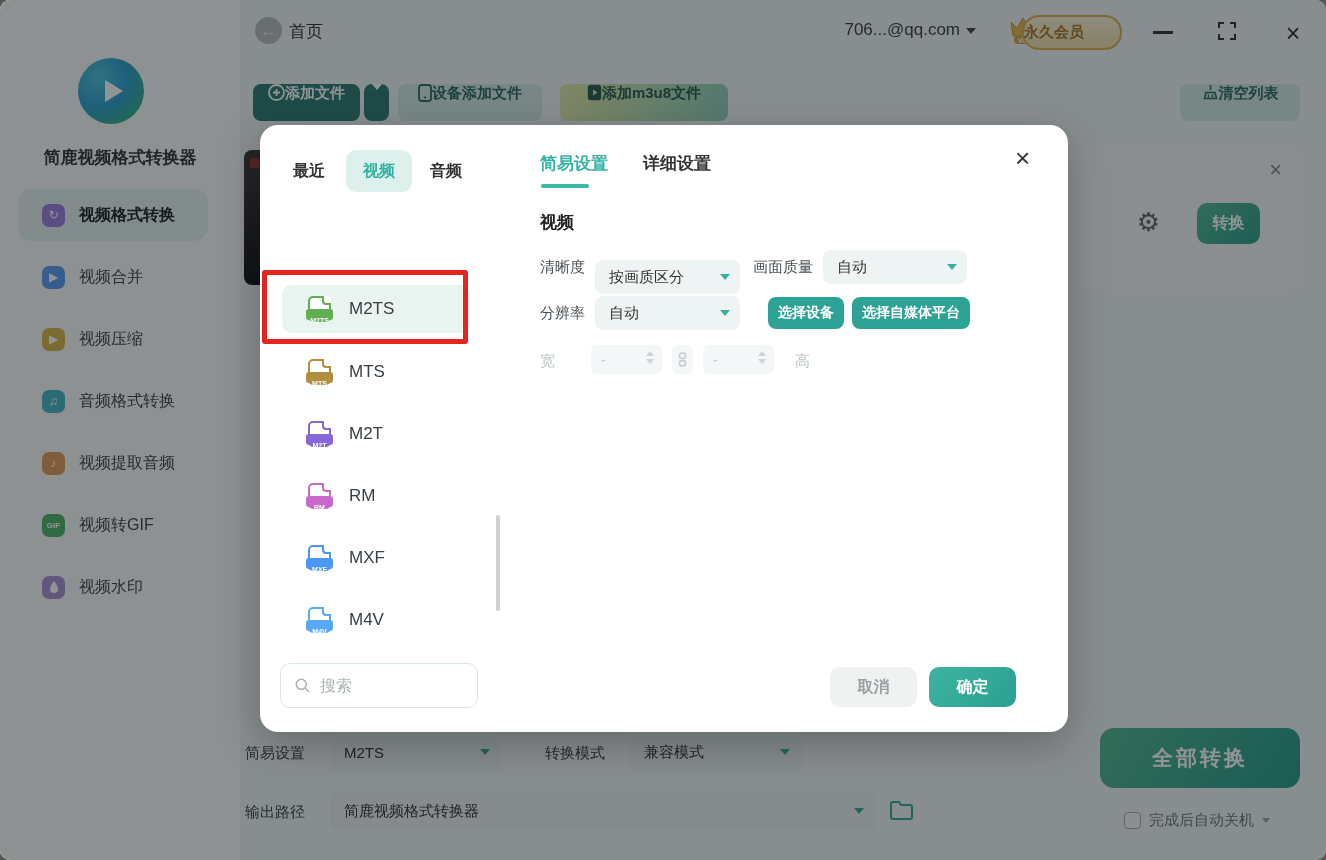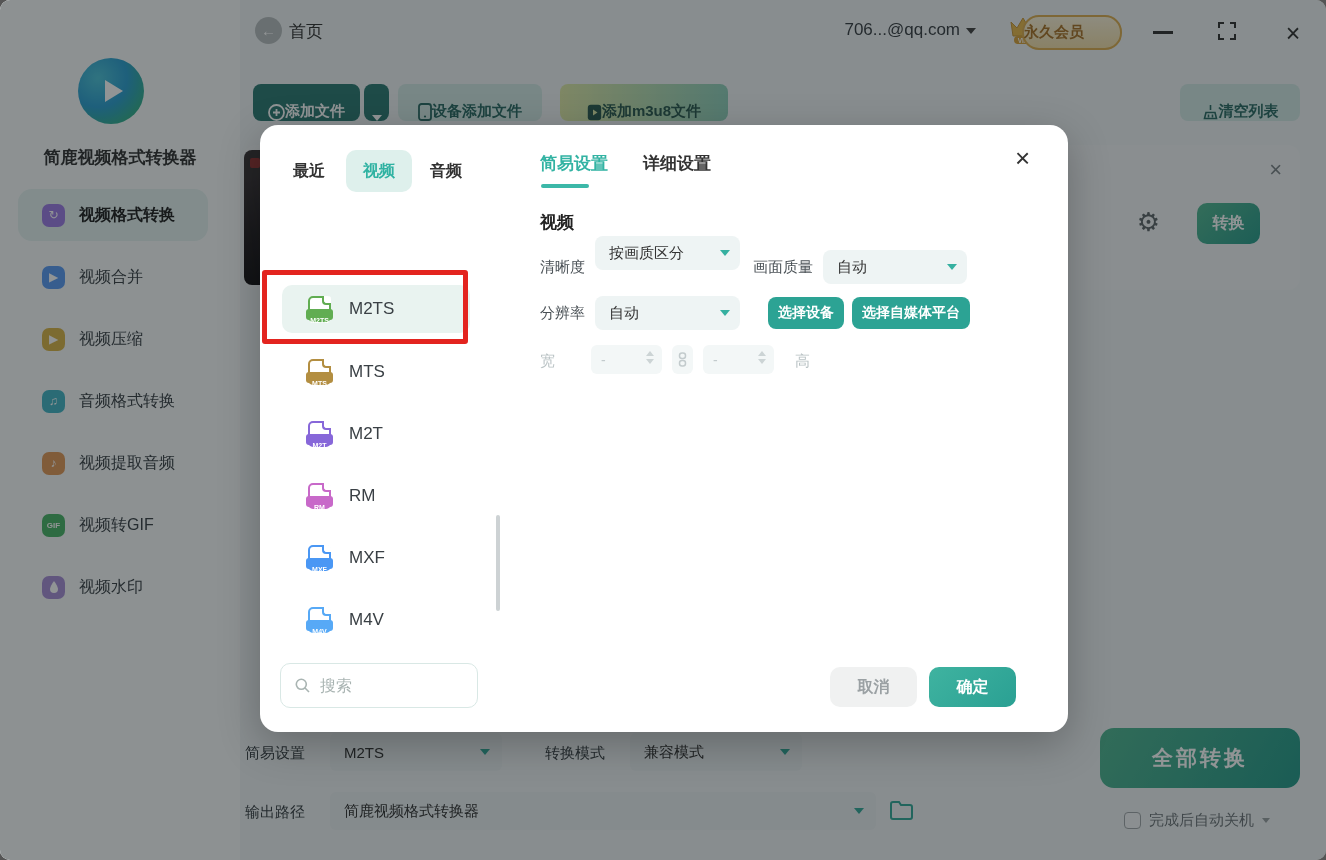--- a/index.html
+++ b/index.html
@@ -22,21 +22,21 @@
   .acc-caret{position:absolute;left:966px;top:28px;width:0;height:0;border-left:5px solid transparent;border-right:5px solid transparent;border-top:6px solid #444;}
   .vip-badge{position:absolute;left:1022px;top:15px;width:96px;height:31px;border:2px solid #dcae52;border-radius:17px;
     background:linear-gradient(180deg,#f9f0d6,#f1ddaa);display:flex;align-items:center;justify-content:flex-start;font-size:15px;font-weight:bold;color:#a9742a;}
   .crown{position:absolute;left:1003px;top:10px;width:40px;height:40px;}
   .win-btn{position:absolute;top:22px;color:#333;}
   #min-btn{left:1153px;width:22px;height:20px;}
   #min-btn::after{content:"";position:absolute;left:0;top:9px;width:20px;height:2.5px;background:#333;}
   #max-btn{left:1218px;width:20px;height:20px;}
   #close-btn{left:1281px;width:24px;height:24px;font-size:25px;line-height:22px;text-align:center;}
   
-  .tb-btn{position:absolute;top:84px;height:37px;border-radius:8px;display:flex;align-items:flex-end;justify-content:center;font-size:15px;font-weight:bold;box-sizing:border-box;}
+  .tb-btn{position:absolute;top:84px;height:37px;border-radius:8px;display:flex;align-items:flex-start;justify-content:center;font-size:15px;font-weight:bold;box-sizing:border-box;}
   #btn-add-file{left:253px;width:107px;background:#2e7a74;color:#fff;}
   #btn-add-file-caret{left:364px;width:25px;background:#2e7a74;}
   #btn-add-file-caret::after{content:"";width:0;height:0;border-left:5px solid transparent;border-right:5px solid transparent;border-top:6px solid #fff;}
   #btn-add-device{left:398px;width:144px;background:#d2e8e4;color:#2c6b64;}
   #btn-add-m3u8{left:560px;width:168px;background:linear-gradient(90deg,#dde7a7,#90cebb);color:#2c5a50;}
   #btn-clear{left:1180px;width:120px;background:#d2e8e4;color:#2c6b64;}
   .ico{display:inline-block;}
   
   #file-card{position:absolute;left:244px;top:145px;width:1056px;height:145px;background:#f2f5f6;border-radius:12px;}
   #thumb{position:absolute;left:0px;top:5px;width:36px;height:135px;border-radius:8px 0 0 8px;background:linear-gradient(160deg,#3a3336 20%,#241f22 60%,#141114);}
@@ -299,21 +299,21 @@
     </div>
 
     <div class="stab" id="stab-simple">简易设置</div>
     <div id="stab-underline"></div>
     <div class="stab" id="stab-detail">详细设置</div>
     <div id="modal-close">×</div>
 
     <div class="sec-title">视频</div>
 
     <div class="s-label" style="left:280px;top:133px">清晰度</div>
-    <div class="sdd" style="left:335px;top:111px;width:145px">
+    <div class="sdd" style="left:335px;top:135px;width:145px">
       <span>按画质区分</span>
         <span class="caret"></span>
     </div>
     <div class="s-label" style="left:493px;top:133px">画面质量</div>
     <div class="sdd" style="left:563px;top:125px;width:144px">
       <span>自动</span>
         <span class="caret"></span>
     </div>
 
     <div class="s-label" style="left:280px;top:179px">分辨率</div>

